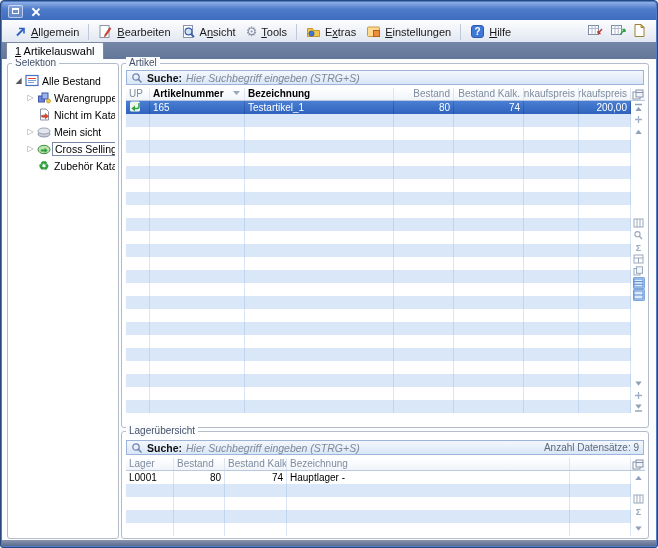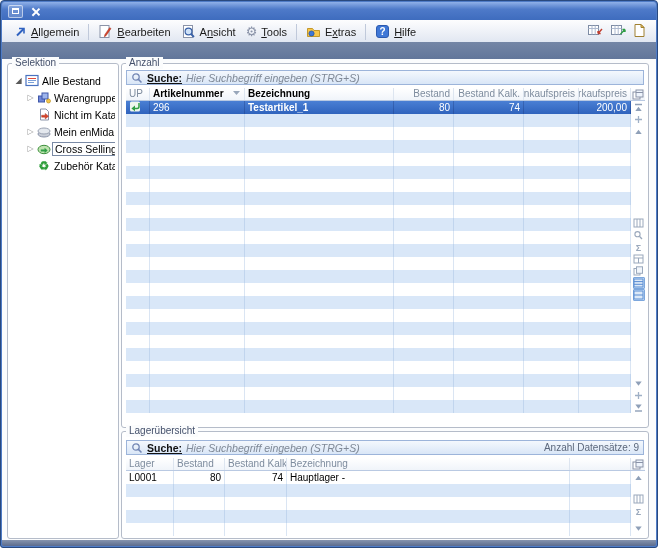--- a/index.html
+++ b/index.html
@@ -48,21 +48,21 @@
   .tree-row{display:flex;align-items:center;height:17px;cursor:default;white-space:nowrap;}
   .expander{width:11px;text-align:center;font-size:8px;color:#5a5a5a;flex:0 0 11px;}
   .expander.collapsed{color:#9a9a9a;}
   .tree-icon{width:16px;flex:0 0 16px;display:flex;justify-content:center;}
   .tree-label{padding:0 2px;}
   .tree-label.focused{border:1px solid #7a8aa5;}
   
   .searchbar{position:absolute;left:4px;right:4px;height:15px;
              background:linear-gradient(#f4f8fd,#d9e6f7);border:1px solid #9cb4da;
              display:flex;align-items:center;padding:0 4px;font-size:10.5px;gap:4px;}
-  .searchbar .s-label{font-weight:bold;color:#111;text-decoration:underline;}
+  .searchbar .s-label{font-weight:bold;color:#111;}
   .searchbar .s-ph{font-style:italic;color:#7e8896;flex:1;white-space:nowrap;overflow:hidden;}
   .searchbar .s-count{color:#5c687c;font-size:10px;white-space:nowrap;}
   
   .gridwrap{position:absolute;left:4px;right:3px;}
   .ghead{display:flex;height:13px;background:linear-gradient(#ffffff,#f0f4fa);
          border-bottom:1px solid #b9c9e2;font-size:10px;color:#7e8c9e;}
   .ghead .gcell{padding:0 3px;line-height:12px;white-space:nowrap;overflow:hidden;
                 border-right:1px solid #dde5f0;display:flex;align-items:center;}
   .ghead .gcell.bold{color:#000;font-weight:bold;}
   .ghead .gcell.r{justify-content:flex-end;}
@@ -139,20 +139,29 @@
       </span>
       <span class="tb-sep"></span>
       <span class="tb-item">
         <span class="icon">
           <svg width="15" height="15">
             <path d="M1.5 4.5 h5 l1.5 2 h5.5 v6 h-12z" fill="#f7c64c" stroke="#b8860b" stroke-width="0.8"></path>
             <circle cx="5.5" cy="9.5" r="2.6" fill="#3f77d6" stroke="#1d4fa0" stroke-width="0.7"></circle>
           </svg>
         </span>
         <span>E<u>x</u>tras</span>
+      </span>
+      <span class="tb-item">
+        <span class="icon">
+          <svg width="15" height="15">
+            <rect x="1.5" y="3" width="12" height="9.5" rx="1" fill="#ffd98e" stroke="#c99b3f"></rect>
+            <rect x="7.5" y="6.5" width="6" height="6" fill="#ef8c3a" stroke="#b35f1d"></rect>
+          </svg>
+        </span>
+        <span><u>E</u>instellungen</span>
       </span>
       <span class="tb-sep"></span>
       <span class="tb-item">
         <span class="icon">
           <svg width="15" height="15">
             <rect x="1.5" y="1.5" width="12" height="12" rx="2.5" fill="#3f77d6" stroke="#2c5ab0"></rect>
             <text x="7.5" y="11" font-size="10" font-weight="bold" fill="#fff" text-anchor="middle">?</text>
           </svg>
         </span>
         <span><u>H</u>ilfe</span>
@@ -175,20 +184,21 @@
         <span><span class="icon">
             <svg width="13" height="15">
               <path d="M2 1.5 h6 l3 3 v9 h-9z" fill="#fff" stroke="#a08030"></path>
               <path d="M8 1.5 v3 h3z" fill="#ffcf66" stroke="#a08030"></path>
             </svg>
           </span></span>
       </span>
     </div>
 
   <div class="tabstrip" id="tabstrip">
+      <span class="tab active"><u>1</u> Artikelauswahl</span>
     </div>
 
   <div class="content">
 
     <div class="group group-selektion">
       <span class="glabel">Selektion</span>
       <div class="tree" id="tree">
           <div class="tree-row" style="padding-left: 2px;">
             <span class="expander">◢</span>
             <span class="tree-icon">
@@ -231,21 +241,21 @@
           <div class="tree-row" style="padding-left: 14px;">
             <span class="expander collapsed">▷</span>
             <span class="tree-icon">
               <span class="icon">
                 <svg width="14" height="12">
                   <ellipse cx="7" cy="8" rx="6" ry="3" fill="#c9ced8" stroke="#8a93a8"></ellipse>
                   <ellipse cx="7" cy="5" rx="6" ry="3" fill="#e4e8ee" stroke="#9aa2b2"></ellipse>
                 </svg>
               </span>
             </span>
-            <span class="tree-label">Mein enMida</span>
+            <span class="tree-label">Mein sicht</span>
           </div>
           <div class="tree-row" style="padding-left: 14px;">
             <span class="expander collapsed">▷</span>
             <span class="tree-icon">
               <span class="icon">
                 <svg width="14" height="12">
                   <ellipse cx="7" cy="6.5" rx="6" ry="4.2" fill="#bfe3b0" stroke="#3f8f3f"></ellipse>
                   <path d="M3.8 6.5 h3.8 v-1.7 l3 2.7 -3 2.7 v-1.7 h-3.8z" fill="#2f9e44"></path>
                 </svg>
               </span>
@@ -258,21 +268,21 @@
               <span class="icon">
                 <span class="glyph-recycle">♻</span>
               </span>
             </span>
             <span class="tree-label">Zubehör Katalog</span>
           </div>
         </div>
     </div>
 
     <div class="group group-artikel">
-      <span class="glabel">Anzahl</span>
+      <span class="glabel">Artikel</span>
       <div class="searchbar" style="top:6px;">
         <span class="icon" id="artikel-search-icon">
             <svg width="12" height="12">
               <circle cx="5" cy="5" r="3.2" fill="none" stroke="#7286b4" stroke-width="1.3"></circle>
               <line x1="7.4" y1="7.4" x2="10.5" y2="10.5" stroke="#7286b4" stroke-width="1.5"></line>
             </svg>
           </span>
         <span class="s-label">Suche:</span>
         <span class="s-ph">Hier Suchbegriff eingeben (STRG+S)</span>
       </div>
@@ -316,22 +326,22 @@
           </div>
           <div class="grows rowszone">
             <div class="grow sel">
               <span class="gcell" style="flex: 0 0 24px;"><span class="icon">
                   <svg width="12" height="11">
                     <rect x="1" y="0.5" width="10" height="10" rx="1.5" fill="#eef6ee"></rect>
                     <path d="M10 2 v3.5 a2 2 0 0 1 -2 2 h-3" fill="none" stroke="#2f9e44" stroke-width="1.5"></path>
                     <path d="M6 4.6 L2.4 7.5 L6 10.2z" fill="#2f9e44"></path>
                   </svg>
                 </span></span>
-              <span class="gcell" style="flex: 0 0 95px;">296</span>
-              <span class="gcell" style="flex: 0 0 149px; font-weight: bold;">Testartikel_1</span>
+              <span class="gcell" style="flex: 0 0 95px;">165</span>
+              <span class="gcell" style="flex: 0 0 149px;">Testartikel_1</span>
               <span class="gcell r" style="flex: 0 0 60px;">80</span>
               <span class="gcell r" style="flex: 0 0 70px;">74</span>
               <span class="gcell r" style="flex: 0 0 55px;"></span>
               <span class="gcell r" style="flex: 1 1 auto;">200,00</span>
             </div>
             <div class="grow alt">
               <span class="gcell" style="flex: 0 0 24px;"></span>
               <span class="gcell" style="flex: 0 0 95px;"></span>
               <span class="gcell" style="flex: 0 0 149px;"></span>
               <span class="gcell" style="flex: 0 0 60px;"></span>

